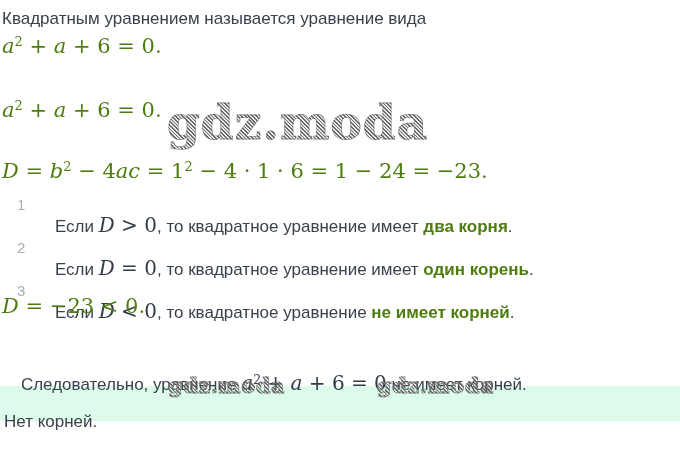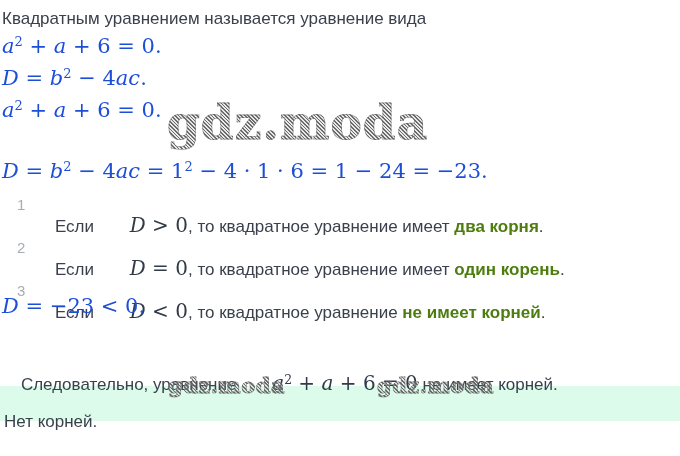--- a/index.html
+++ b/index.html
@@ -17,24 +17,24 @@
     white-space: pre;
     z-index: 1;
   }
   .sans {
     font-size: 17px;
     color: #3a414c;
     line-height: 22px;
   }
   .math {
     font-size: 21px;
-    color: #1d4ed8;
+    color: #4d7c0f;
     line-height: 26px;
   }
-  .math-inline { font-size: 20px; color: #313a47; margin-left: 31px; }
+  .math-inline { font-size: 20px; color: #313a47; }
   .mv { font-family: "DejaVu Serif", serif; font-style: italic; }
   .mn { font-family: "DejaVu Serif", serif; }
   .ms {
     font-family: "DejaVu Serif", serif;
     font-size: 0.62em;
     position: relative;
     top: -0.52em;
   }
   .list-item {
     position: absolute;
@@ -97,21 +97,20 @@
 </style>
 </head>
 <body>
 
 <div class="page">
 
   <div class="row sans" style="top:8px">Квадратным уравнением называется уравнение вида</div>
 
   <div class="row math" style="top:33px"><span class="mv">a</span><span class="ms">2</span><span class="mn"> + </span><span class="mv">a</span><span class="mn"> + 6 = 0.</span></div>
 
-  <div class="row math" style="top:65px"><span class="mv">D</span><span class="mn"> = </span><span class="mv">b</span><span class="ms">2</span><span class="mn"> − 4</span><span class="mv">ac</span><span class="mn">.</span></div>
 
   <div class="row math" style="top:97px"><span class="mv">a</span><span class="ms">2</span><span class="mn"> + </span><span class="mv">a</span><span class="mn"> + 6 = 0.</span></div>
 
   <div class="row math" style="top:158px"><span class="mv">D</span><span class="mn"> = </span><span class="mv">b</span><span class="ms">2</span><span class="mn"> − 4</span><span class="mv">ac</span><span class="mn"> = 1</span><span class="ms">2</span><span class="mn"> − 4 · 1 · 6 = 1 − 24 = −23.</span></div>
 
   <div class="list-item" style="top:192px">
     <span class="list-num">1</span><span>Если </span><span class="math-inline"><span class="mv">D</span><span class="mn"> &gt; 0</span></span><span>, то квадратное уравнение имеет </span><span class="bold-part">два корня</span><span>.</span>
   </div>
 
   <div class="list-item" style="top:235px">

